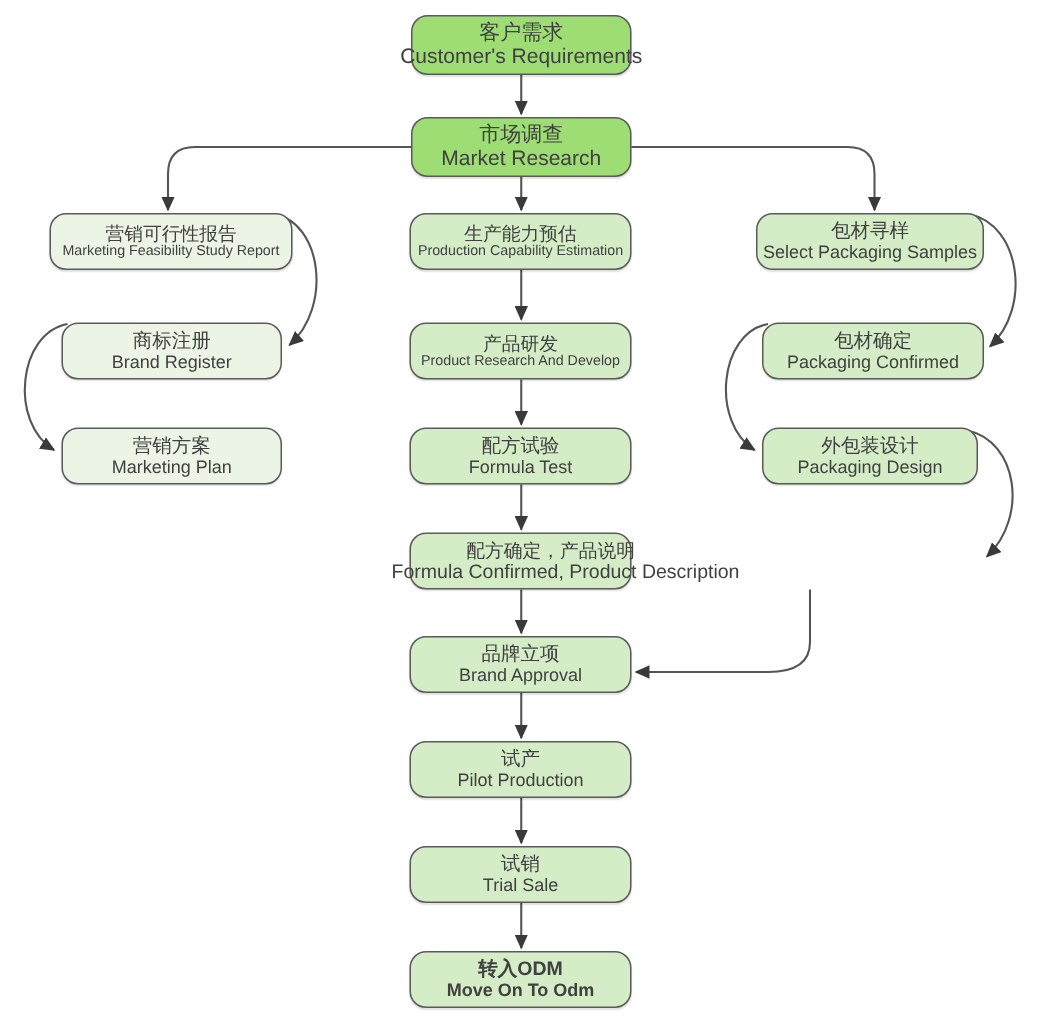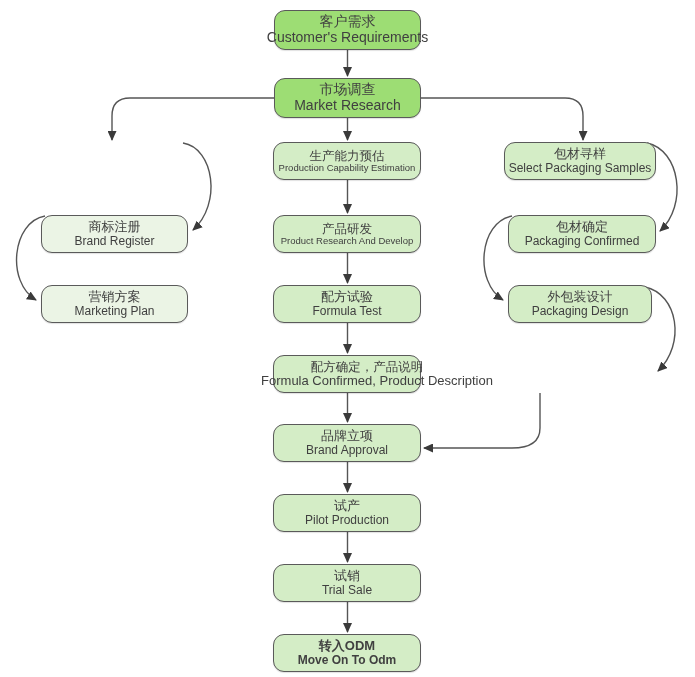--- a/index.html
+++ b/index.html
@@ -100,20 +100,24 @@
   <div class="node tone-start t-lg" style="left:274px; top:10px; width:147px; height:40px;">
     <div class="zh">客户需求</div>
     <div class="en">Customer's Requirements</div>
   </div>
 
   <div class="node tone-start t-lg" style="left:274px; top:78px; width:147px; height:40px;">
     <div class="zh">市场调查</div>
     <div class="en">Market Research</div>
   </div>
 
+  <div class="node tone-left t-sm" style="left:33px; top:142px; width:162px; height:38px;">
+    <div class="zh">营销可行性报告</div>
+    <div class="en">Marketing Feasibility Study Report</div>
+  </div>
 
   <div class="node tone-left t-md" style="left:41px; top:215px; width:147px; height:38px;">
     <div class="zh">商标注册</div>
     <div class="en">Brand Register</div>
   </div>
 
   <div class="node tone-left t-md" style="left:41px; top:285px; width:147px; height:38px;">
     <div class="zh">营销方案</div>
     <div class="en">Marketing Plan</div>
   </div>

